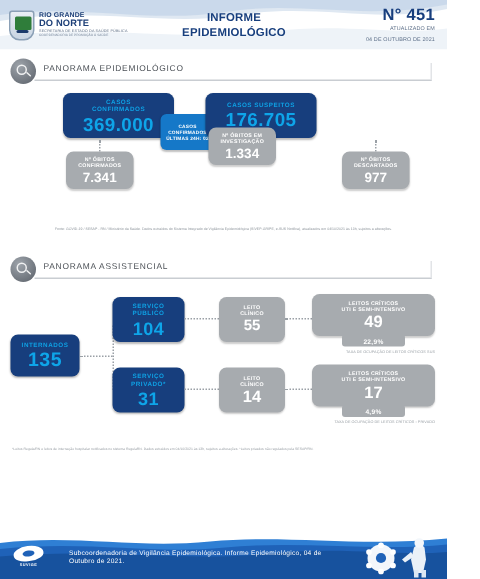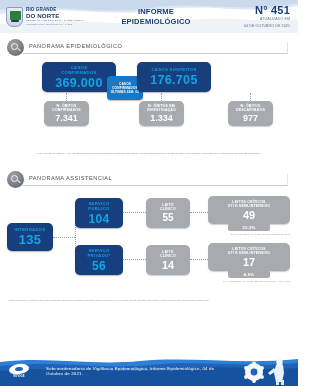--- a/index.html
+++ b/index.html
@@ -288,21 +288,21 @@
 
     <div class="vdots" style="left:66px; top:35px; height:8px;"></div>
     <div class="vdots" style="left:161px; top:35px; height:8px;"></div>
     <div class="vdots" style="left:250px; top:35px; height:8px;"></div>
 
     <div class="gbox" style="left:44px; top:43px; width:45px; height:25px;">
       <div class="cap" style="white-space:pre-line;">Nº ÓBITOS
 CONFIRMADOS</div>
       <div class="val">7.341</div>
     </div>
-    <div class="gbox" style="left:139px; top:43px; width:45px; height:25px;">
+    <div class="gbox" style="left:139px; top:27px; width:45px; height:25px;">
       <div class="cap" style="white-space:pre-line;">Nº ÓBITOS EM
 INVESTIGAÇÃO</div>
       <div class="val">1.334</div>
     </div>
     <div class="gbox" style="left:228px; top:43px; width:45px; height:25px;">
       <div class="cap" style="white-space:pre-line;">Nº ÓBITOS
 DESCARTADOS</div>
       <div class="val">977</div>
     </div>
   </div>
@@ -348,21 +348,21 @@
       <div class="val" style="font-size:11px;">49</div>
     </div>
     <div class="pct" style="left:228px; top:33px; width:42px; height:8px;">
       <span>22,9%</span>
     </div>
     <div class="pctcap" style="left:188px; top:43px; width:102px;">TAXA DE OCUPAÇÃO DE LEITOS CRÍTICOS SUS</div>
 
     <div class="nbox" style="left:75px; top:55px; width:48px; height:30px;">
       <div class="cap" style="white-space:pre-line;">SERVIÇO
 PRIVADO*</div>
-      <div class="val" style="font-size:12px;">56</div>
+      <div class="val" style="font-size:12px;">31</div>
     </div>
     <div class="hdots" style="left:123px; top:69px; width:23px;"></div>
 
     <div class="gbox" style="left:146px; top:55px; width:44px; height:30px;">
       <div class="cap" style="white-space:pre-line;">LEITO
 CLÍNICO</div>
       <div class="val" style="font-size:11px;">14</div>
     </div>
     <div class="hdots" style="left:190px; top:69px; width:18px;"></div>
 

